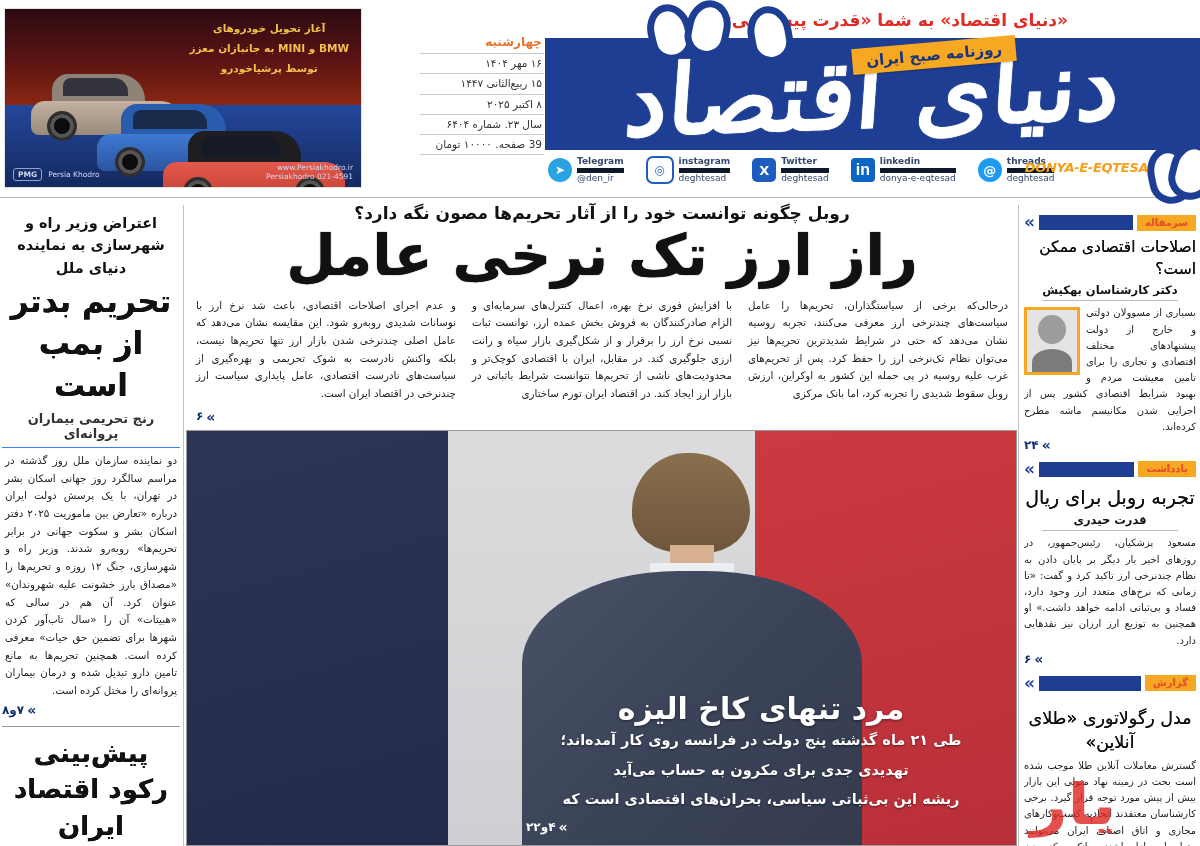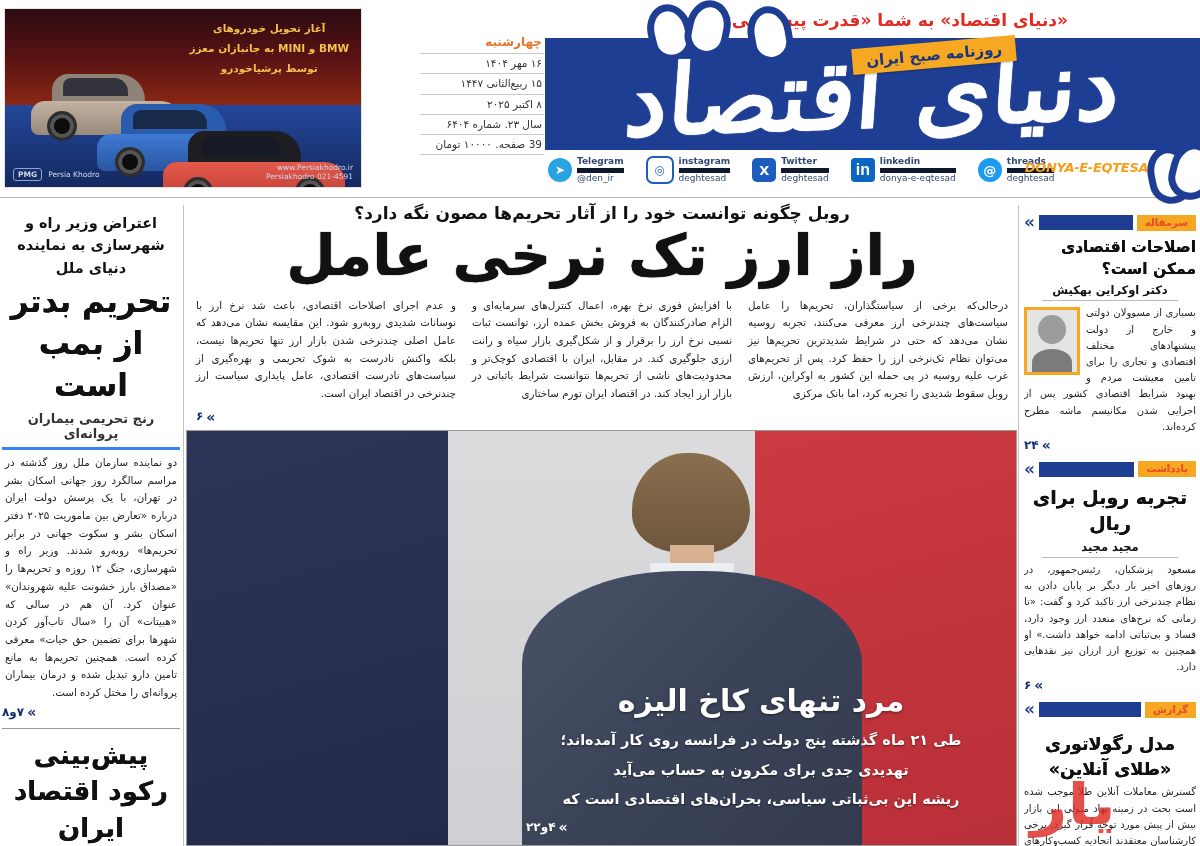--- a/index.html
+++ b/index.html
@@ -44,48 +44,48 @@
   .vdiv{position:absolute;top:205px;bottom:0;width:1px;background:#c2c2c2;}
   
   .pref{direction:ltr;display:flex;gap:3px;align-items:center;font-weight:bold;color:#10306e;font-size:12px;margin-top:2px;}
   .pref .chev{font-weight:900;font-size:14px;}
   .bodytxt{font-size:10.3px;line-height:1.72;text-align:justify;color:#1c1c1c;}
   
   .leftcol{position:absolute;left:2px;top:206px;width:178px;overflow:hidden;bottom:0;}
   .l-kicker{font-size:14.5px;font-weight:bold;text-align:center;line-height:1.55;margin:6px 2px 2px;}
   .l-title{font-size:31px;font-weight:900;text-align:center;line-height:1.35;letter-spacing:-1px;text-shadow:0 0 .6px #000;}
   .l-sub{font-size:13px;font-weight:bold;color:#333;text-align:center;margin:4px 0 6px;}
-  .l-body{padding:4px 3px 0;border-top:3px solid #3b82f6;}
+  .l-body{padding:4px 3px 0;border-top:1px solid #3b82f6;}
   .hdiv{height:1px;background:#9a9a9a;margin:8px 0;}
   .l2-title{font-size:26px;font-weight:900;text-align:center;line-height:1.4;letter-spacing:-1px;text-shadow:0 0 .6px #000;}
   
   .center{position:absolute;left:190px;top:203px;width:824px;}
   .c-kicker{text-align:center;font-size:17px;font-weight:bold;margin-top:0;}
   .c-head{text-align:center;font-size:57px;font-weight:900;letter-spacing:-2px;line-height:1.15;text-shadow:0 0 1px #000;}
   .lede{display:flex;gap:16px;padding:8px 6px 0;}
   .lede .col{flex:1;}
   .photo{position:absolute;left:186px;top:430px;width:829px;bottom:0;border:1px solid #9a9a9a;overflow:hidden;}
   .flag{position:absolute;inset:0;display:flex;direction:ltr;}
   .f-b{height:100%;}
   .macron{position:absolute;left:335px;top:22px;width:340px;height:420px;}
   .m-hair{position:absolute;left:110px;top:0;width:118px;height:100px;background:linear-gradient(#8a6f4e,#6e563c);border-radius:48% 52% 40% 44%/60% 62% 42% 40%;}
   .m-neck{position:absolute;left:148px;top:92px;width:44px;height:26px;background:#d8b193;}
   .m-collar{position:absolute;left:128px;top:110px;width:84px;height:16px;background:#eceff2;border-radius:0 0 40% 40%;}
   .m-suit{position:absolute;left:0;top:118px;width:340px;height:310px;background:linear-gradient(135deg,#4a5268 0%,#3c4459 45%,#333a4e 100%);border-radius:46% 46% 4% 4%/30% 30% 0 0;}
   .photocap{position:absolute;right:20px;bottom:10px;width:470px;text-align:center;color:#fff;z-index:5;}
-  .photocap .t{font-size:30px;font-weight:900;text-shadow:0 1px 3px rgba(0,0,0,.45);margin-bottom:8px;}
+  .photocap .t{font-size:30px;font-weight:900;text-shadow:0 1px 3px rgba(0,0,0,.45);}
   .photocap .l{font-size:14.5px;font-weight:bold;line-height:2.05;text-shadow:0 1px 2px rgba(0,0,0,.5);}
   .photocap .pref{color:#fff;margin-top:4px;}
   
   .rightcol{position:absolute;left:1024px;top:206px;width:172px;bottom:0;overflow:hidden;}
   .sechead{display:flex;align-items:center;gap:4px;height:21px;margin:6px 0 4px;}
   .sechead .tag{background:#f7a823;color:#e8542a;font-size:10px;font-weight:bold;padding:2px 8px 3px;white-space:nowrap;text-shadow:0 0 .4px #e8542a;}
   .sechead .bar{flex:1;background:#1e3e93;height:15px;}
   .sechead .chev{direction:ltr;color:#1e3e93;font-weight:900;font-size:17px;line-height:1;}
-  .s-title{font-size:15.5px;font-weight:700;text-align:right;line-height:1.4;text-shadow:0 0 .5px #000;}
+  .s-title{font-size:15.5px;font-weight:400;text-align:right;line-height:1.4;text-shadow:0 0 .5px #000;}
   .s-title.big{font-size:19px;text-align:center;}
   .s-title.mid{font-size:17.5px;text-align:center;margin-top:12px;}
   .s-author{font-size:11.5px;font-weight:bold;text-align:center;border-bottom:1px solid #bbb;padding-bottom:3px;margin:3px 18px 4px;}
   .portrait{float:left;width:50px;height:62px;border:3px solid #f7a823;background:#e4e4e4;margin:2px 6px 2px 0;position:relative;overflow:hidden;}
   .portrait .ph{position:absolute;left:22%;top:8%;width:56%;height:46%;background:#9c9c9c;border-radius:50%;}
   .portrait .pb{position:absolute;left:10%;bottom:-4%;width:80%;height:42%;background:#7b7b7b;border-radius:50% 50% 0 0;}
   .s-body{font-size:10px;line-height:1.62;text-align:justify;color:#1c1c1c;}
   .wm{position:absolute;left:1036px;top:772px;color:rgba(222,42,36,.82);font-size:56px;font-weight:900;z-index:9;transform:scaleX(1.15);}
 </style>
 </head>
@@ -261,42 +261,42 @@
 
   <div class="rightcol">
 
     <div>
       <div class="sechead">
         <span class="tag">سرمقاله</span>
         <span class="bar"></span>
         <span class="chev">«</span>
       </div>
       <div class="s-title">اصلاحات اقتصادی ممکن است؟</div>
-      <div class="s-author">دکتر اوکراین بهکیش</div>
+      <div class="s-author">دکتر کارشناسان بهکیش</div>
       <div style="overflow:hidden;">
         <div class="portrait">
             <span class="ph"></span>
             <span class="pb"></span>
           </div>
         <div class="s-body">بسیاری از مسوولان دولتی و خارج از دولت پیشنهادهای مختلف اقتصادی و تجاری را برای تامین معیشت مردم و بهبود شرایط اقتصادی کشور پس از اجرایی شدن مکانیسم ماشه مطرح کرده‌اند.</div>
         <div class="pref">
           <span dir="rtl">۲۴</span>
           <span class="chev">«</span>
         </div>
       </div>
     </div>
 
     <div>
       <div class="sechead">
         <span class="tag">یادداشت</span>
         <span class="bar"></span>
         <span class="chev">«</span>
       </div>
       <div class="s-title big">تجربه روبل برای ریال</div>
-      <div class="s-author">مجید مجید</div>
+      <div class="s-author">قدرت حیدری</div>
       <div class="s-body">مسعود پزشکیان، رئیس‌جمهور، در روزهای اخیر بار دیگر بر پایان دادن به نظام چندنرخی ارز تاکید کرد و گفت: «تا زمانی که نرخ‌های متعدد ارز وجود دارد، فساد و بی‌ثباتی ادامه خواهد داشت.» او همچنین به توزیع ارز ارزان نیز نقدهایی دارد.</div>
       <div class="pref">
         <span dir="rtl">۶</span>
         <span class="chev">«</span>
       </div>
     </div>
 
     <div>
       <div class="sechead">
         <span class="tag">گزارش</span>

